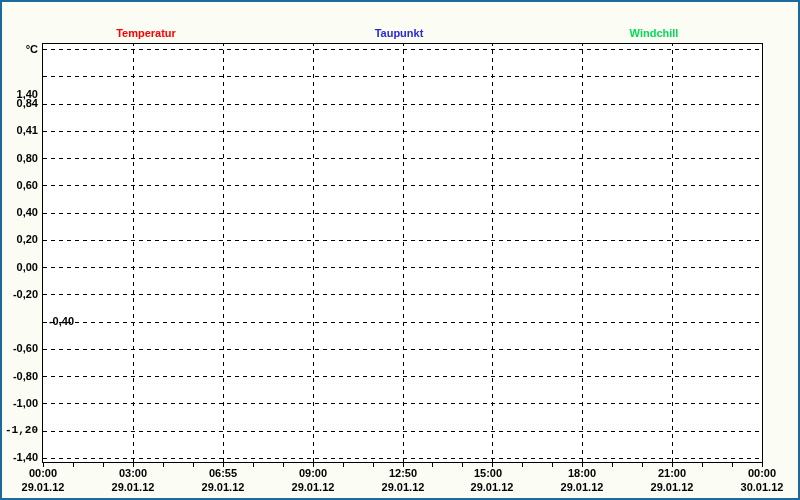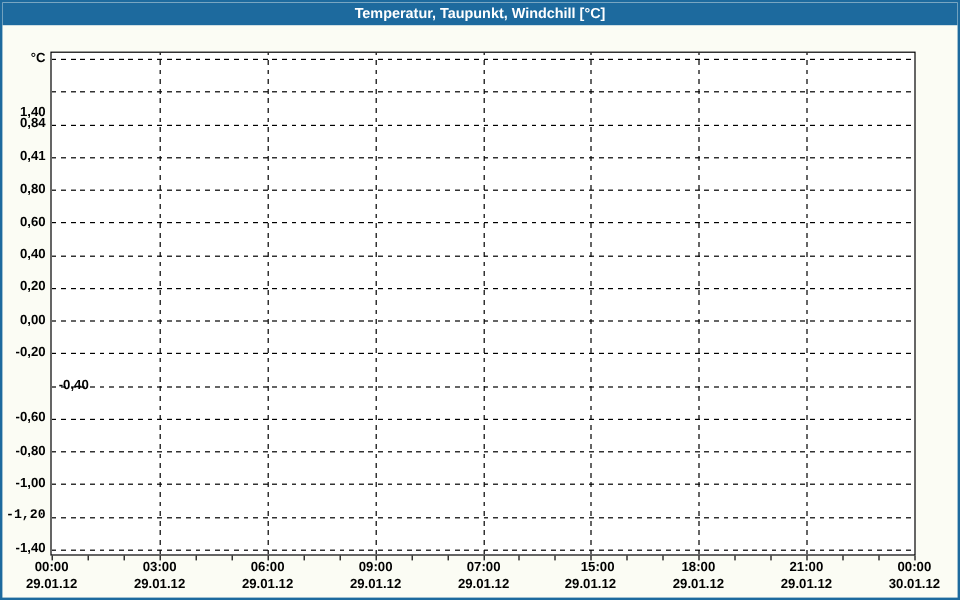--- a/index.html
+++ b/index.html
@@ -44,24 +44,26 @@
   .x-tick{position:absolute; width:1px; height:4px; background:var(--axis);}
   .x-time,.x-date{
     position:absolute; width:72px; text-align:center;
     font-size:11px; font-weight:bold; color:var(--axis); white-space:nowrap;
   }
 </style>
 </head>
 <body>
 
 <div class="page">
-  <div class="titlebar">
-    <span>Temperatur, Taupunkt, Windchill [°C]</span>
-  </div>
 
+  <div class="legend" id="legend">
+      <div class="legend-item" style="left: 144px; color: rgb(255, 0, 0);">Temperatur</div>
+      <div class="legend-item" style="left: 397px; color: rgb(41, 41, 214);">Taupunkt</div>
+      <div class="legend-item" style="left: 652px; color: rgb(0, 221, 85);">Windchill</div>
+    </div>
 
   <div class="plot" id="plot">
       <div class="h-grid" style="top: 5px;"></div>
       <div class="h-grid" style="top: 32.25px;"></div>
       <div class="h-grid" style="top: 59.5px;"></div>
       <div class="h-grid" style="top: 86.75px;"></div>
       <div class="h-grid" style="top: 114px;"></div>
       <div class="h-grid" style="top: 141.25px;"></div>
       <div class="h-grid" style="top: 168.5px;"></div>
       <div class="h-grid" style="top: 195.75px;"></div>
@@ -125,27 +127,27 @@
       <div class="x-tick" style="left: 670px; top: 461px;"></div>
       <div class="x-tick" style="left: 700px; top: 461px;"></div>
       <div class="x-tick" style="left: 730px; top: 461px;"></div>
       <div class="x-tick" style="left: 760px; top: 461px;"></div>
     </div>
   <div id="x-labels">
       <div class="x-time" style="left: 5px; top: 465px;">00:00</div>
       <div class="x-date" style="left: 5px; top: 479px;">29.01.12</div>
       <div class="x-time" style="left: 95px; top: 465px;">03:00</div>
       <div class="x-date" style="left: 95px; top: 479px;">29.01.12</div>
-      <div class="x-time" style="left: 185px; top: 465px;">06:00</div>
+      <div class="x-time" style="left: 185px; top: 465px;">06:55</div>
       <div class="x-date" style="left: 185px; top: 479px;">29.01.12</div>
       <div class="x-time" style="left: 275px; top: 465px;">09:00</div>
       <div class="x-date" style="left: 275px; top: 479px;">29.01.12</div>
-      <div class="x-time" style="left: 365px; top: 465px;">07:00</div>
+      <div class="x-time" style="left: 365px; top: 465px;">12:50</div>
       <div class="x-date" style="left: 365px; top: 479px;">29.01.12</div>
-      <div class="x-time" style="left: 460px; top: 465px;">15:00</div>
+      <div class="x-time" style="left: 450px; top: 465px;">15:00</div>
       <div class="x-date" style="left: 454px; top: 479px;">29.01.12</div>
       <div class="x-time" style="left: 544px; top: 465px;">18:00</div>
       <div class="x-date" style="left: 544px; top: 479px;">29.01.12</div>
       <div class="x-time" style="left: 634px; top: 465px;">21:00</div>
       <div class="x-date" style="left: 634px; top: 479px;">29.01.12</div>
       <div class="x-time" style="left: 724px; top: 465px;">00:00</div>
       <div class="x-date" style="left: 724px; top: 479px;">30.01.12</div>
     </div>
 </div>
 

